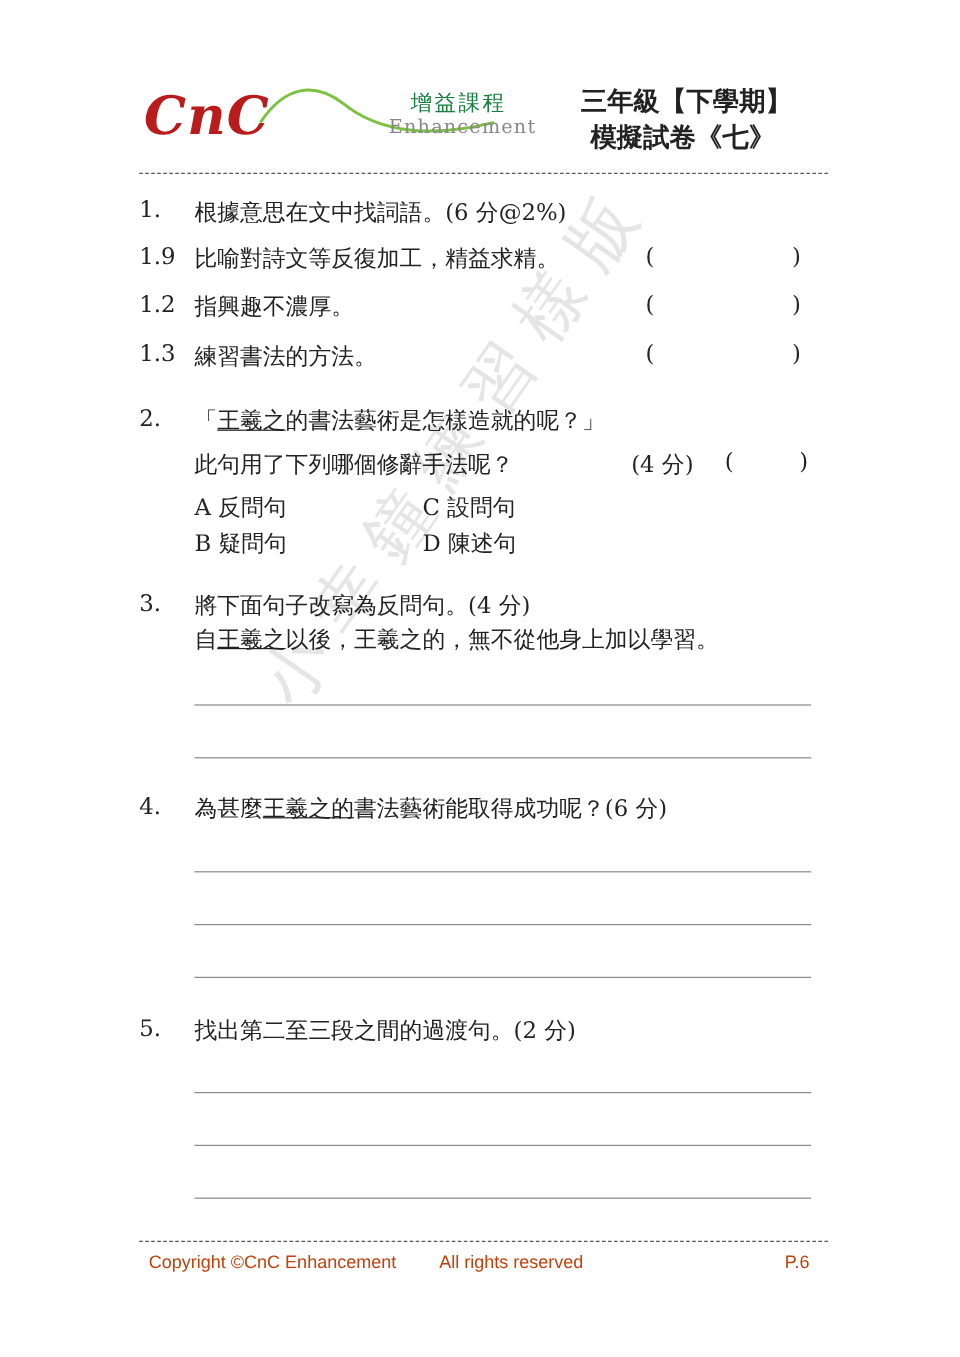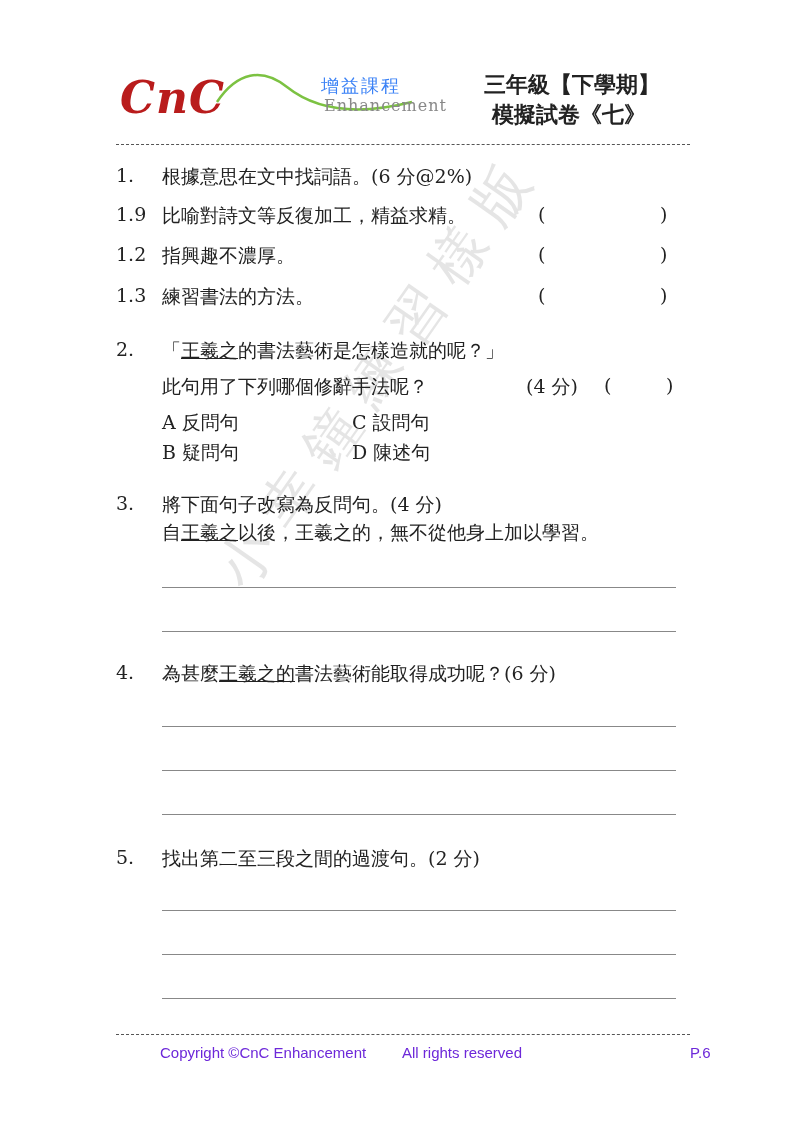--- a/index.html
+++ b/index.html
@@ -2,33 +2,33 @@
 <html><head>
 <meta charset="utf-8">
 <style>
   html, body { margin:0; padding:0; background:#fff; }
   body { width:800px; height:1131px; position:relative; overflow:hidden;
          font-family:"DejaVu Serif","Liberation Serif",serif; color:#222; }
   .abs { position:absolute; }
   .logo { left:112px; top:62px; width:360px; height:80px; }
   .logo-cnc { position:absolute; left:8px; top:10px; font-family:"DejaVu Serif",serif;
               font-style:italic; font-weight:bold; font-size:44px; color:#b91c1c; letter-spacing:1px; }
-  .logo-zh { position:absolute; left:209px; top:12px; font-size:18px; color:#3b82f6; letter-spacing:2px;
+  .logo-zh { position:absolute; left:230px; top:12px; font-size:18px; color:#15803d; letter-spacing:2px;
              font-family:Liberation Mono, monospace; }
   .logo-en { position:absolute; left:212px; top:34px; font-size:16px; color:#888; letter-spacing:1px;
              font-family:"DejaVu Serif",serif; }
   .title1 { left:484px; top:70px; font-size:22px; font-weight:bold; color:#222; font-family:"DejaVu Sans",sans-serif; }
   .title2 { left:492px; top:100px; font-size:22px; font-weight:bold; color:#222; font-family:"DejaVu Sans",sans-serif;text-align:right; }
   .dash { left:116px; width:574px; border-top:1px dashed #555; height:0; }
   .num { position:absolute; left:116px; font-size:19px; }
   .txt { position:absolute; left:162px; font-size:19px; }
   .u { text-decoration:underline;margin-top:11px; }
   .paren { position:absolute; font-size:19px; }
   .ans-line { position:absolute; left:162px; width:514px; border-top:1px solid #888; height:0; }
-  .footer { top:1044px; font-size:15px; font-family:"Liberation Sans",sans-serif; color:#6d28d9;margin-left:36px; }
+  .footer { top:1044px; font-size:15px; font-family:"Liberation Sans",sans-serif; color:#c2410c; }
   .wm { left:200px; top:560px; font-size:56px; color:rgba(180,180,180,0.35); transform:rotate(-55deg);
         transform-origin:left top; letter-spacing:18px; white-space:nowrap; font-family:"DejaVu Serif",serif; }
 </style>
 </head>
 <body>
 
 <div class="abs wm">小幸鐘練習樣版</div>
 
 <div class="abs logo">
   <svg class="abs" style="left:0;top:0" width="360" height="80">

